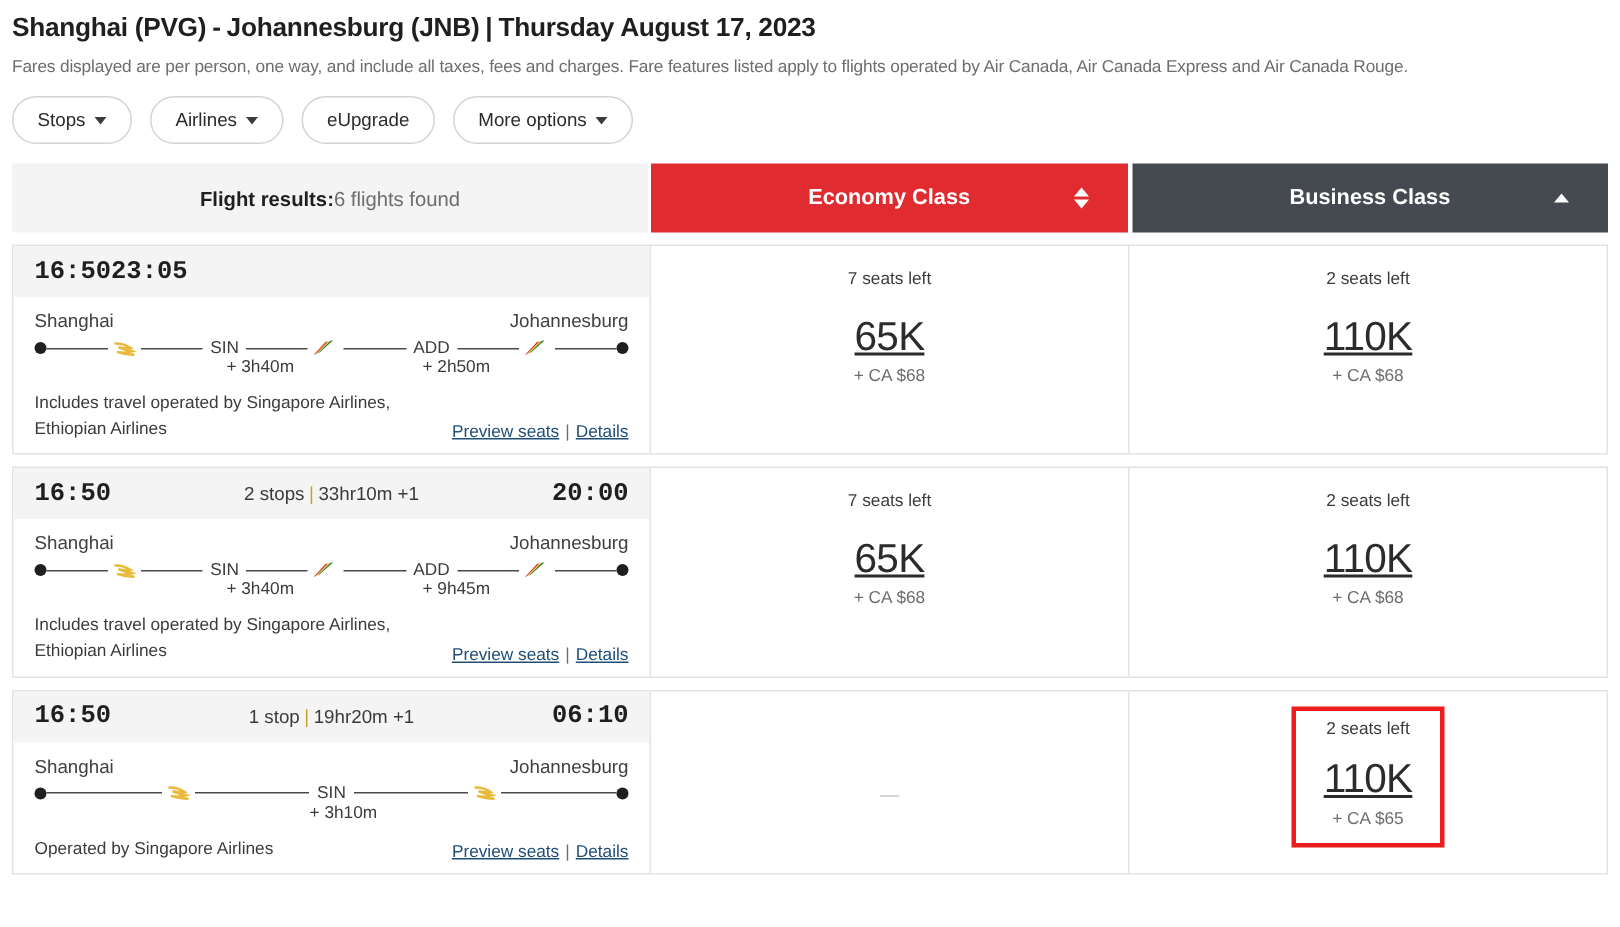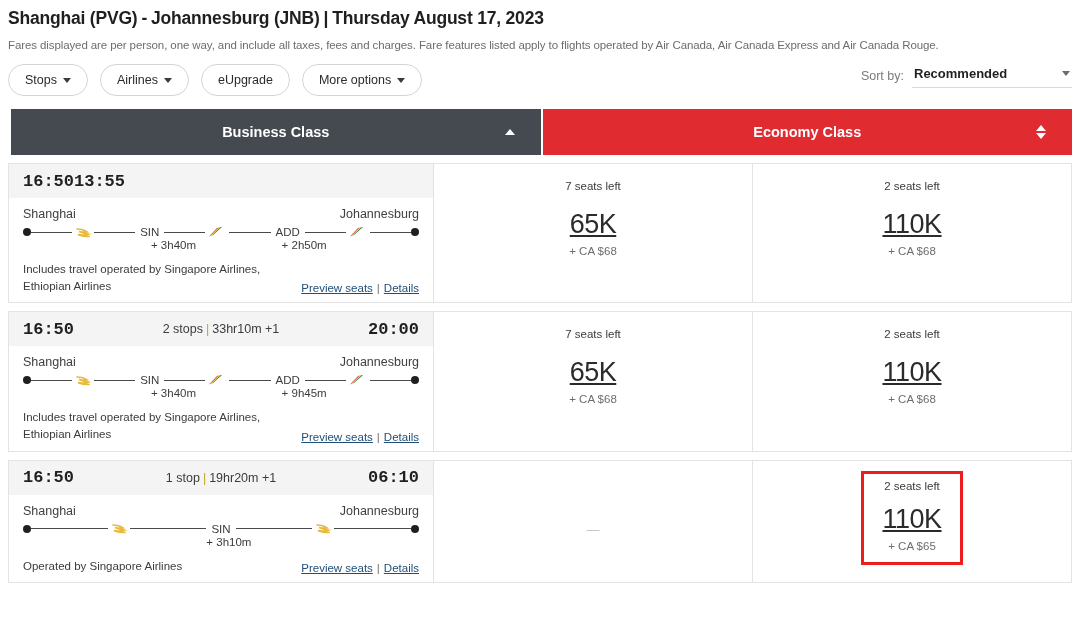--- a/index.html
+++ b/index.html
@@ -177,52 +177,49 @@
     <span class="caret-dn"></span>
   </div>
   <div class="pill">
     <span>eUpgrade</span>
   </div>
   <div class="pill">
     <span>More options</span>
     <span class="caret-dn"></span>
   </div>
 
-  <div class="sort-wrap">
-    <span class="sort-label">Sort by:</span>
-    <div class="sort-select">
-      <span class="sort-value">Recommended</span>
-      <span class="sort-caret"></span>
-    </div>
-  </div>
 </div>
 
 <div class="results">
   <div class="col-head">
-    <div class="ch-cabin ch-business">
-      <span>Business Class</span>
-      <span class="sort-arrows">
-        <span class="ar-up"></span>
-      </span>
+    <div class="ch-results">
+      <b>Flight results:</b>
+        <span>6 flights found</span>
     </div>
     <div class="ch-cabin ch-economy">
       <span>Economy Class</span>
       <span class="sort-arrows">
         <span class="ar-up"></span>
         <span class="ar-dn"></span>
       </span>
     </div>
+    <div class="ch-cabin ch-business">
+      <span>Business Class</span>
+      <span class="sort-arrows">
+        <span class="ar-up"></span>
+      </span>
+    </div>
   </div>
 
   <div id="rows-container">
       <div class="row">
         <div class="row-left">
           <div class="times">
             <span class="t-dep">16:50</span>
-            <span class="t-arr">13:55</span>
+            <span class="t-arr">23:05</span>
           </div>
           <div class="routebox">
             <div class="city-row">
               <span>Shanghai</span>
               <span>Johannesburg</span>
             </div>
             <div class="line-row">
               <span class="dot"></span>
               <span class="seg"></span>
               <span class="logo">

